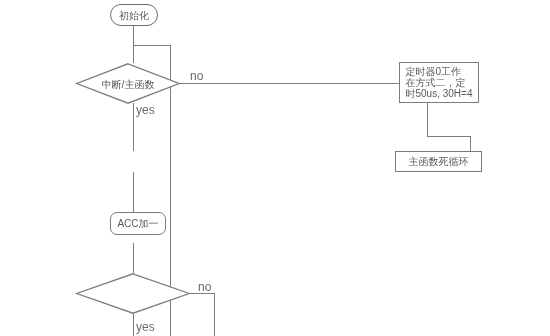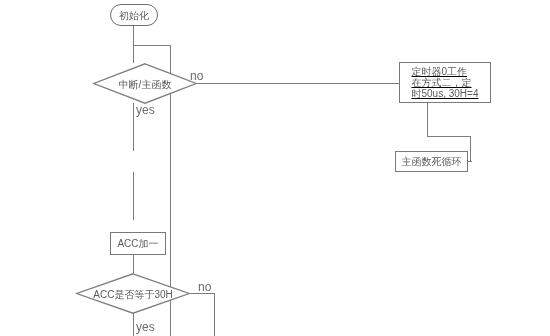--- a/index.html
+++ b/index.html
@@ -111,50 +111,49 @@
   <div class="line v" style="left:427px; top:102px; height:35px;"></div>
   <div class="line h" style="left:427px; top:136px; width:44px;"></div>
   <div class="line v" style="left:470px; top:136px; height:26px;"></div>
 
   <div class="line h" style="left:467px; top:161px; width:5px;"></div>
 
   <div class="terminator" style="left:110px; top:4px; width:48px; height:22px;">
     <span class="node-text">初始化</span>
   </div>
 
-  <div class="decision" style="left:93px; top:63px; width:104px; height:41px;">
+  <div class="decision" style="left:76px; top:63px; width:104px; height:41px;">
     <svg width="104" height="41" viewBox="0 0 104 41">
       <polygon points="52,0.8 103.2,20.5 52,40.2 0.8,20.5" fill="#ffffff" stroke="#7d7d7d" stroke-width="1.3"></polygon>
     </svg>
     <span class="node-text">中断/主函数</span>
   </div>
 
   <span class="edge-label" style="left:190px; top:72px;">no</span>
 
   <span class="edge-label" style="left:136px; top:106px;">yes</span>
 
 
-  <div class="process" style="left:110px; top:232px; width:56px; height:23px;">
+  <div class="process" style="left:110px; top:212px; width:56px; height:23px;border-radius:7px;">
     <span class="node-text">ACC加一</span>
   </div>
 
   <div class="decision" style="left:76px; top:273px; width:114px; height:41px;">
     <svg width="114" height="41" viewBox="0 0 114 41">
       <polygon points="57,0.8 113.2,20.5 57,40.2 0.8,20.5" fill="#ffffff" stroke="#7d7d7d" stroke-width="1.3"></polygon>
     </svg>
-    <span class="node-text">ACC是否等于30H</span>
   </div>
 
   <span class="edge-label" style="left:198px; top:283px;">no</span>
 
   <span class="edge-label" style="left:136px; top:323px;">yes</span>
 
-  <div class="process" style="left:399px; top:62px; width:92px; height:41px;text-decoration:underline;">
+  <div class="process" style="left:399px; top:62px; width:80px; height:41px;">
     <span class="node-text" style="text-align:left;">定时器0工作
 在方式二，定
 时50us, 30H=4</span>
   </div>
 
-  <div class="process" style="left:395px; top:151px; width:73px; height:21px;">
+  <div class="process" style="left:395px; top:151px; width:87px; height:21px;">
     <span class="node-text">主函数死循环</span>
   </div>
 
 </div>
 
 </body></html>

